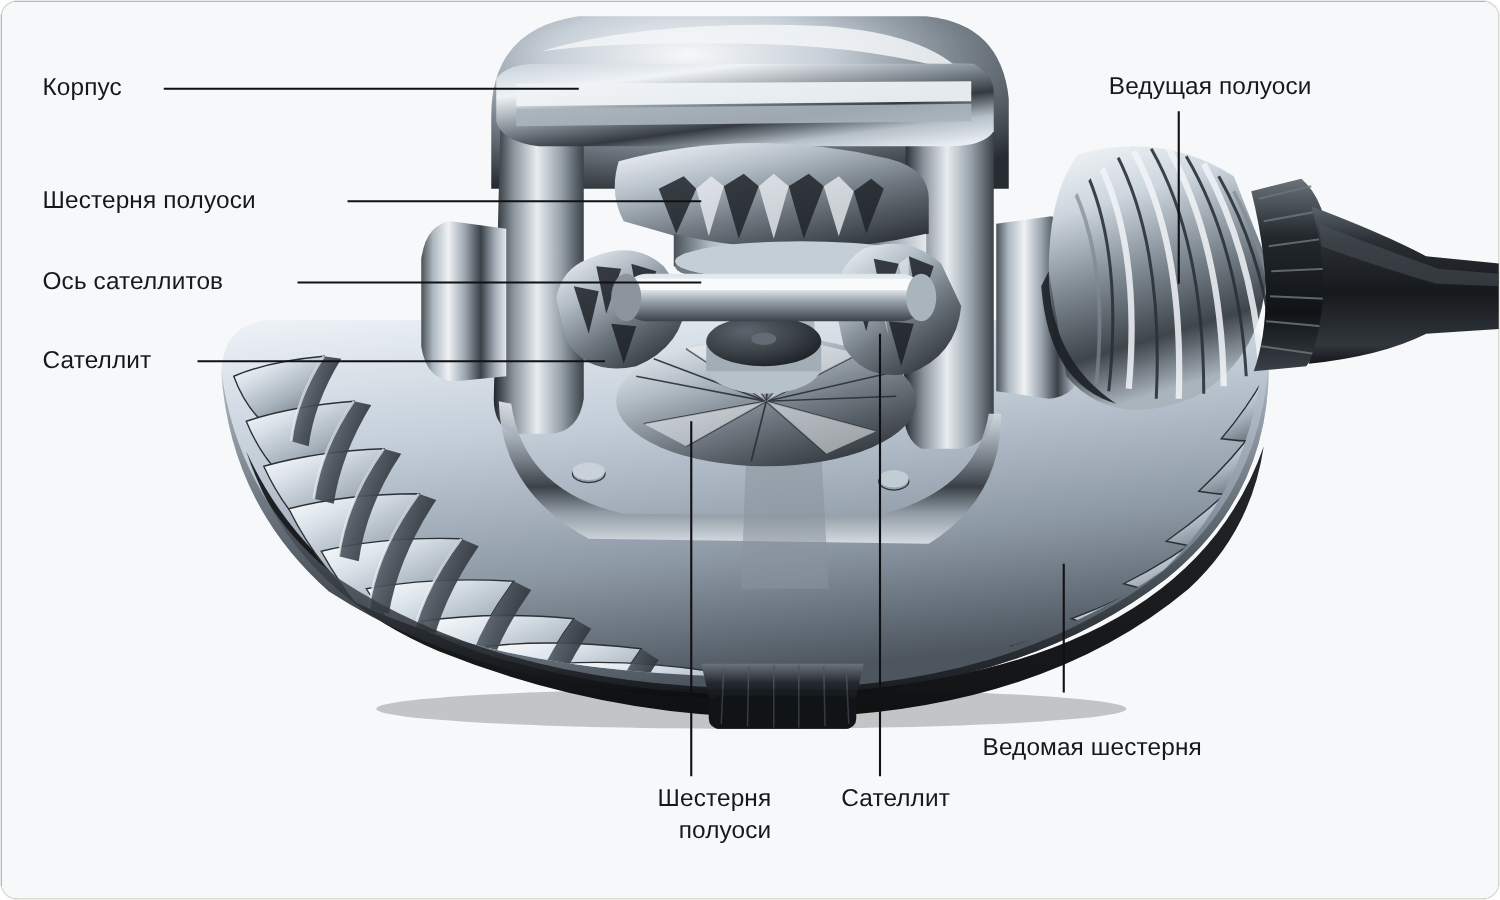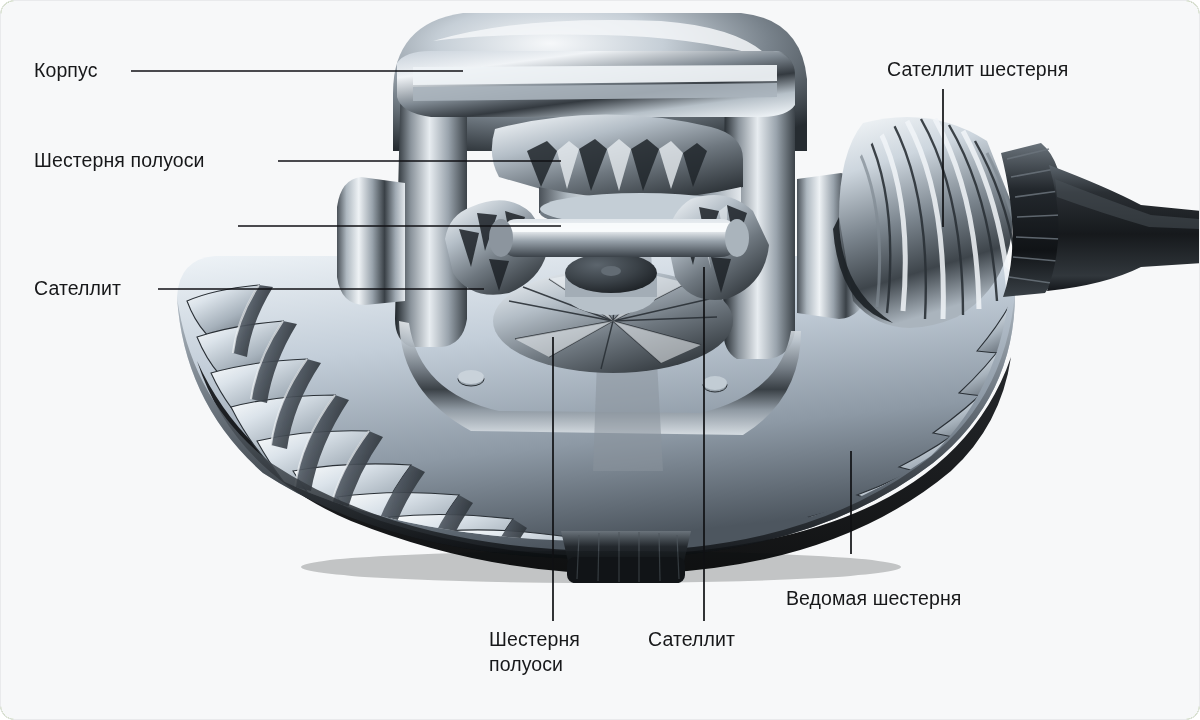--- a/index.html
+++ b/index.html
@@ -31,21 +31,21 @@
   }
   .callout {
     position: absolute;
     color: #17181a;
     font-size: 19.5px;
     line-height: 25px;
     letter-spacing: 0.1px;
     white-space: pre-line;
     user-select: none;
   }
-  .callout.center-anchor { text-align: left; }
+  .callout.center-anchor { text-align: right; }
   #leaders {
     position: absolute;
     inset: 0;
     width: 1200px;
     height: 720px;
     pointer-events: none;
   }
 </style>
 </head>
 <body>
@@ -441,24 +441,25 @@
       <line x1="850" y1="450" x2="850" y2="553"></line>
       <line x1="552" y1="336" x2="552" y2="620"></line>
       <line x1="703" y1="266" x2="703" y2="620"></line>
     </g>
   </svg>
 
   <div class="callout" style="left:33px;  top:57px;">Корпус</div>
 
   <div class="callout" style="left:33px;  top:147px;">Шестерня полуоси</div>
 
+  <div class="callout" style="left:33px;  top:212px;">Ось сателлитов</div>
 
   <div class="callout" style="left:33px;  top:275px;">Сателлит</div>
 
-  <div class="callout" style="left:886px; top:56px;">Сателлит шестерня</div>
+  <div class="callout" style="left:886px; top:56px;">Ведущая полуоси</div>
 
   <div class="callout" style="left:785px; top:561px;margin-top:24px;">Ведомая шестерня</div>
 
   <div class="callout center-anchor" style="left:488px; top:626px; width:128px;">Шестерня
 полуоси</div>
 
   <div class="callout center-anchor" style="left:647px; top:626px; width:112px;">Сателлит</div>
 
 </div>
 

